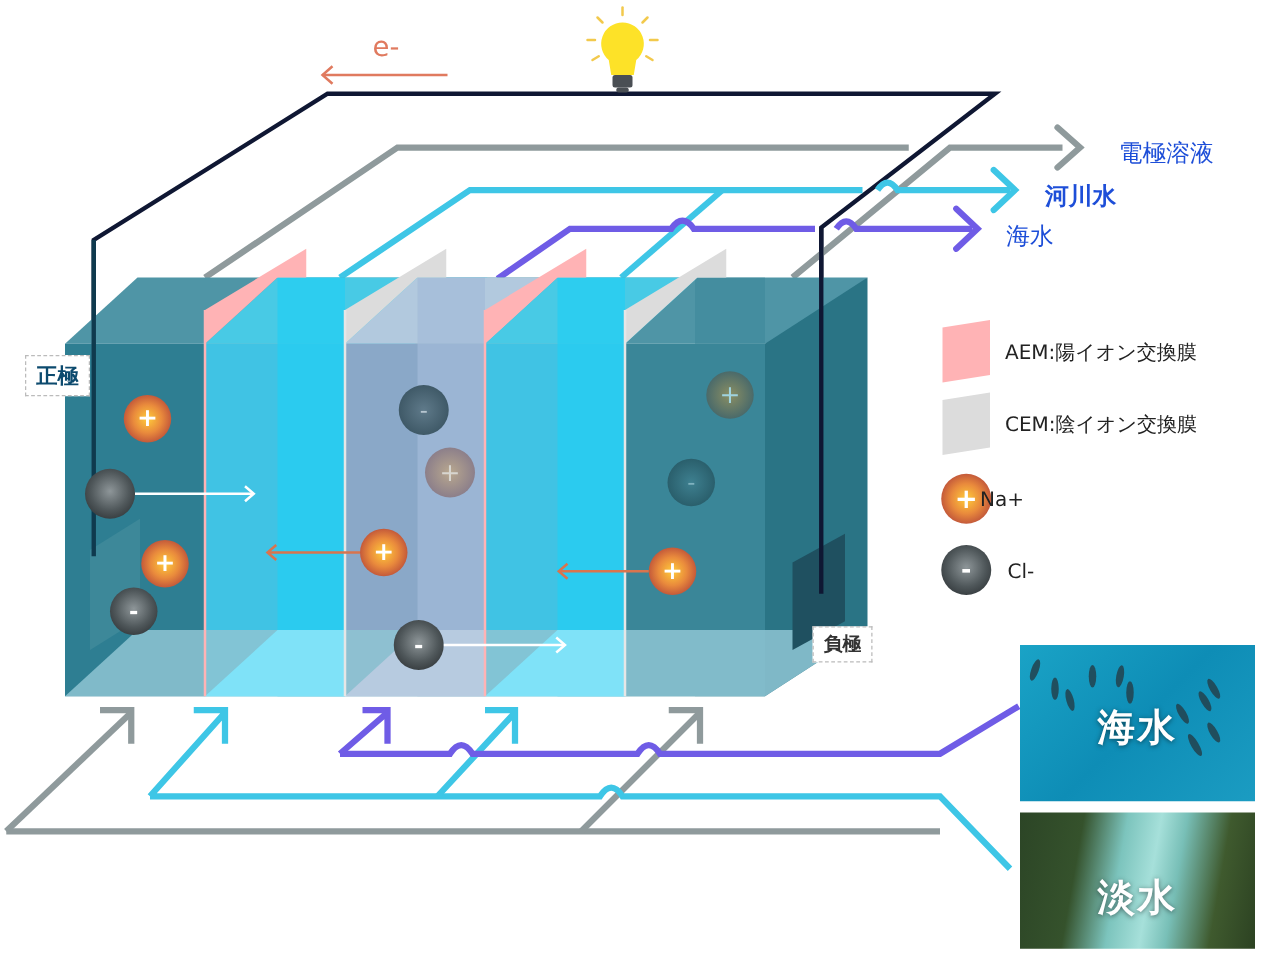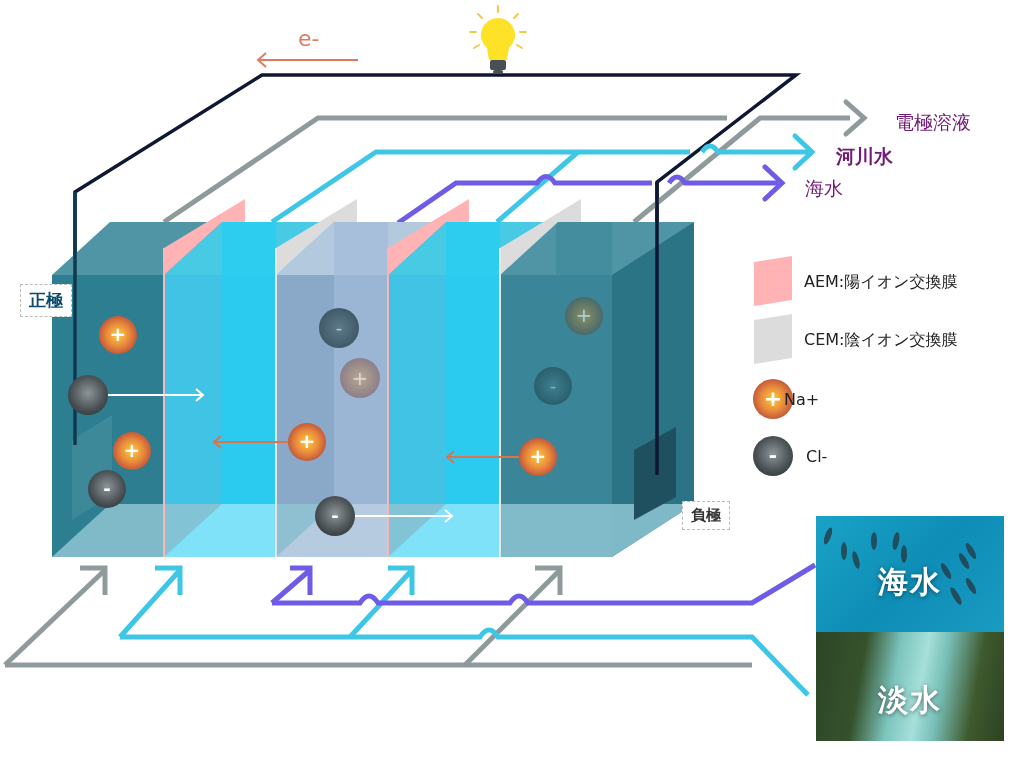--- a/index.html
+++ b/index.html
@@ -1,19 +1,19 @@
 <!DOCTYPE html>
 <html><head>
 <meta charset="utf-8">
 <style>
   html, body { margin: 0; padding: 0; background: #ffffff; }
   body { width: 1024px; height: 773px; position: relative; overflow: hidden;
          font-family: "DejaVu Sans", "Liberation Sans", sans-serif; }
   #diagram { position: absolute; left: 0; top: 0; }
-  .lbl { position: absolute; color: #701a75; font-size: 19px; white-space: nowrap; }
+  .lbl { position: absolute; color: #1d4ed8; font-size: 19px; white-space: nowrap; }
   .box-label { position: absolute; background: #fff; border: 1px dashed #bbb;
                font-weight: bold; font-size: 17px; padding: 4px 8px; }
   .photo { position: absolute; left: 816px; width: 188px; overflow: hidden; }
   .photo .cap { position: absolute; left: 0; right: 0; text-align: center;
                 color: #fff; font-weight: bold; font-size: 30px; letter-spacing: 2px;
                 text-shadow: 0 1px 4px rgba(0,0,0,0.5); }
   .legend-text { position: absolute; font-size: 16px; color: #222; white-space: nowrap; }
 </style>
 </head>
 <body>
@@ -220,21 +220,21 @@
   </g>
 </svg>
 
 <div class="lbl" style="left:298px; top:26px; color:#e07a5f; font-size:22px;">e-</div>
 
 <div class="lbl" style="left:895px; top:110px;">電極溶液</div>
 <div class="lbl" style="left:836px; top:144px;font-weight:bold;">河川水</div>
 <div class="lbl" style="left:805px; top:176px;">海水</div>
 
 <div class="box-label" style="left:20px; top:284px; color:#0c4a6e;">正極</div>
-<div class="box-label" style="left:682px; top:501px; color:#333; font-size:15px;font-family:Liberation Mono, monospace;">負極</div>
+<div class="box-label" style="left:650px; top:501px; color:#333; font-size:15px;font-family:Liberation Mono, monospace;">負極</div>
 
 <div class="legend-text" style="left:804px; top:272px;">AEM:陽イオン交換膜</div>
 <div class="legend-text" style="left:804px; top:330px;">CEM:陰イオン交換膜</div>
 <div class="legend-text" style="left:784px; top:390px;">Na+</div>
 <div class="legend-text" style="left:806px; top:447px;">Cl-</div>
 
 <div class="photo" style="top:516px; height:125px; background:linear-gradient(135deg,#1aa3c6 0%,#0e8db6 50%,#1b9cc2 100%);">
   <svg width="188" height="125" style="position:absolute;left:0;top:0;">
     <g fill="#23424e" opacity="0.85">
       <ellipse cx="12" cy="20" rx="3" ry="9" transform="rotate(20 12 20)"></ellipse>
@@ -245,15 +245,15 @@
       <ellipse cx="88" cy="38" rx="3" ry="9"></ellipse>
       <ellipse cx="130" cy="55" rx="3" ry="9" transform="rotate(-30 130 55)"></ellipse>
       <ellipse cx="148" cy="45" rx="3" ry="9" transform="rotate(-30 148 45)"></ellipse>
       <ellipse cx="155" cy="35" rx="3" ry="9" transform="rotate(-30 155 35)"></ellipse>
       <ellipse cx="140" cy="80" rx="3" ry="10" transform="rotate(-30 140 80)"></ellipse>
       <ellipse cx="155" cy="70" rx="3" ry="9" transform="rotate(-30 155 70)"></ellipse>
     </g>
   </svg>
   <div class="cap" style="top:46px;">海水</div>
 </div>
-<div class="photo" style="top:632px; height:109px; background:linear-gradient(100deg,#2c4526 0%,#35522c 25%,#7cc4bd 42%,#a6e0da 55%,#78bfb7 65%,#3f5a2e 82%,#2c4222 100%);">
+<div class="photo" style="top:650px; height:109px; background:linear-gradient(100deg,#2c4526 0%,#35522c 25%,#7cc4bd 42%,#a6e0da 55%,#78bfb7 65%,#3f5a2e 82%,#2c4222 100%);">
   <div class="cap" style="top:48px;">淡水</div>
 </div>
 
 </body></html>

